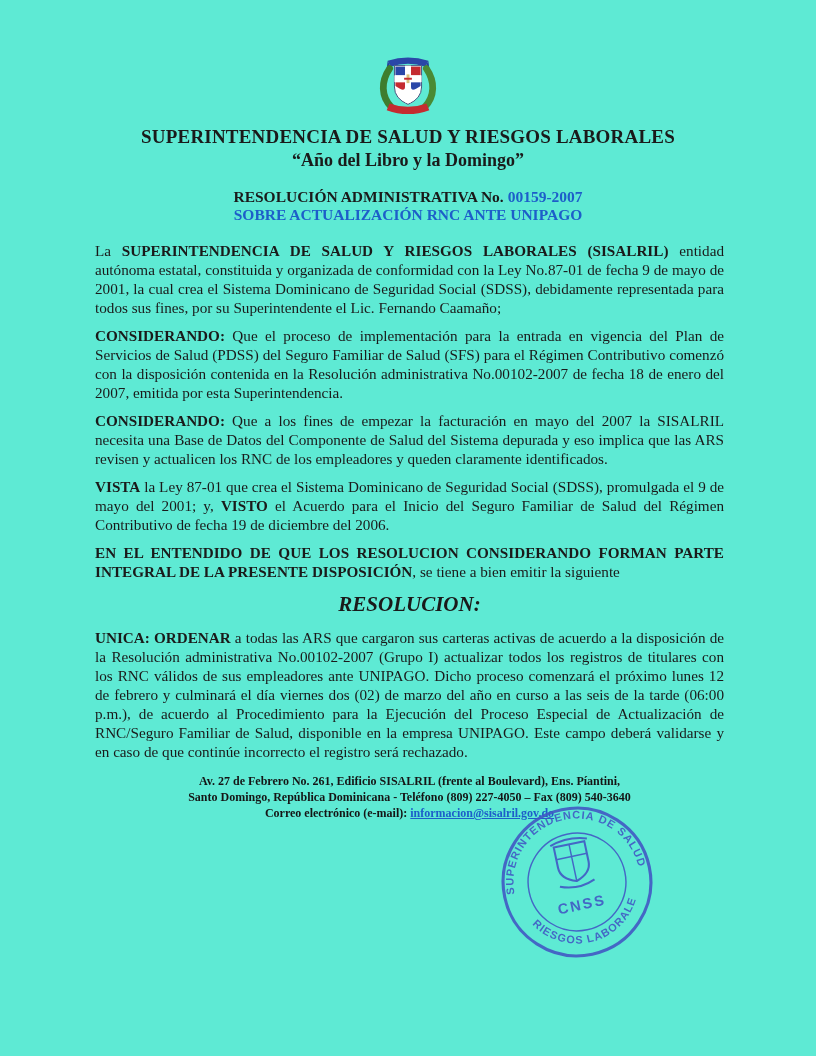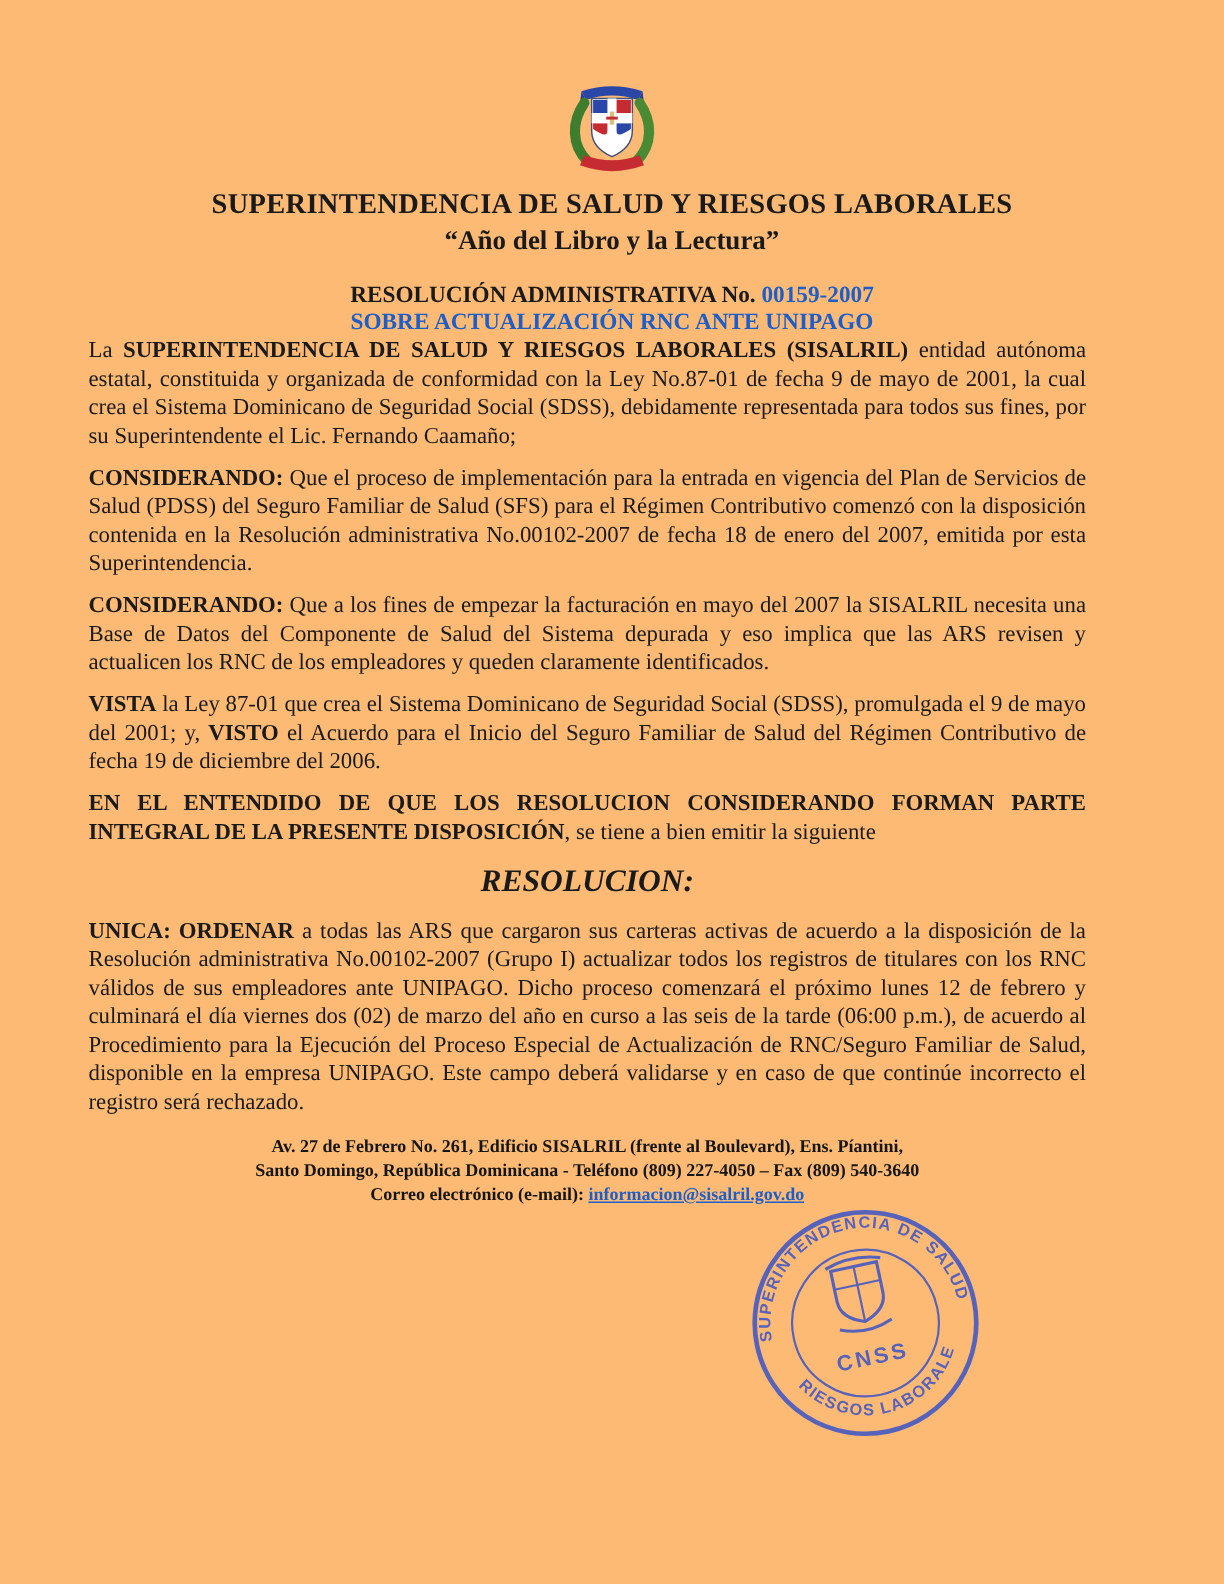--- a/index.html
+++ b/index.html
@@ -1,26 +1,26 @@
 <!DOCTYPE html>
 <html><head>
 <meta charset="utf-8">
 <style>
   html,body{margin:0;padding:0;background:#888;}
   .page{
-    width:816px;height:1056px;margin:0 auto;background:#fdba74;
+    width:816px;height:1056px;margin:0 auto;background:#5eead4;
     position:relative;overflow:hidden;
     font-family:"Liberation Serif","DejaVu Serif",serif;color:#1a1a1a;
   }
   .arms-wrap{padding-top:54px;display:flex;justify-content:center;}
   .org-name{margin:8px 0 0;text-align:center;font-size:19px;font-weight:bold;letter-spacing:.2px;}
   .motto{margin:2px 0 0;text-align:center;font-size:18px;font-weight:bold;}
   .res-heading{margin-top:17px;text-align:center;font-size:15.5px;font-weight:bold;line-height:18px;}
   .blue{color:#1d5ec9;}
-  .body{padding:0 92px 0 59px;}
+  .body{padding:0 92px 0 95px;margin-top:17px;}
   .para{font-size:15.2px;line-height:19px;text-align:justify;margin:0 0 9px 0;}
   .b{font-weight:bold;}
   .res-line{text-align:center;font-weight:bold;font-style:italic;font-size:21px;margin:11px 0 11px;}
   .sig-block{position:relative;margin-top:40px;text-align:center;}
   .sig-scrawl{position:absolute;left:205px;top:-82px;pointer-events:none;}
   .sig-name{font-size:16px;font-weight:bold;letter-spacing:.3px;}
   .sig-title{font-size:15px;font-weight:bold;margin-top:1px;}
   .stamp{position:absolute;left:499px;top:804px;opacity:.88;}
   .footer{margin-top:12px;text-align:center;font-size:12px;font-weight:bold;line-height:16px;color:#151515;}
   .email-link{color:#1d5ec9;text-decoration:underline;}
@@ -48,21 +48,21 @@
       <path d="M19,29 h10 v5 q0 6 -10 -1 Z" fill="#c52b30"></path>
       <path d="M45,29 h-10 v5 q0 6 10 -1 Z" fill="#2a47a8"></path>
       <rect x="29" y="12" width="6" height="38" fill="#ffffff"></rect>
       <rect x="18" y="22" width="28" height="7" fill="#ffffff"></rect>
       <rect x="30.5" y="21" width="3" height="9" fill="#d9c07a"></rect>
       <rect x="28" y="24.5" width="8" height="2" fill="#c52b30"></rect>
     </svg>
   </div>
 
   <div class="org-name">SUPERINTENDENCIA DE SALUD Y RIESGOS LABORALES</div>
-  <div class="motto">“Año del Libro y la Lectura”</div>
+  <div class="motto">“Año del Libro y la Domingo”</div>
 
   <div class="res-heading">
     <div><span>RESOLUCIÓN ADMINISTRATIVA No. </span><span class="blue">00159-2007</span></div>
     <div class="blue">SOBRE ACTUALIZACIÓN RNC ANTE UNIPAGO</div>
   </div>
 
   <div class="body">
 
     <p class="para"><span>La </span><span class="b">SUPERINTENDENCIA DE SALUD Y RIESGOS LABORALES (SISALRIL)</span><span> entidad autónoma estatal, constituida y organizada de conformidad con la Ley No.87-01 de fecha 9 de mayo de 2001, la cual crea el Sistema Dominicano de Seguridad Social (SDSS), debidamente representada para todos sus fines, por su Superintendente el Lic. Fernando Caamaño;</span></p>
 

